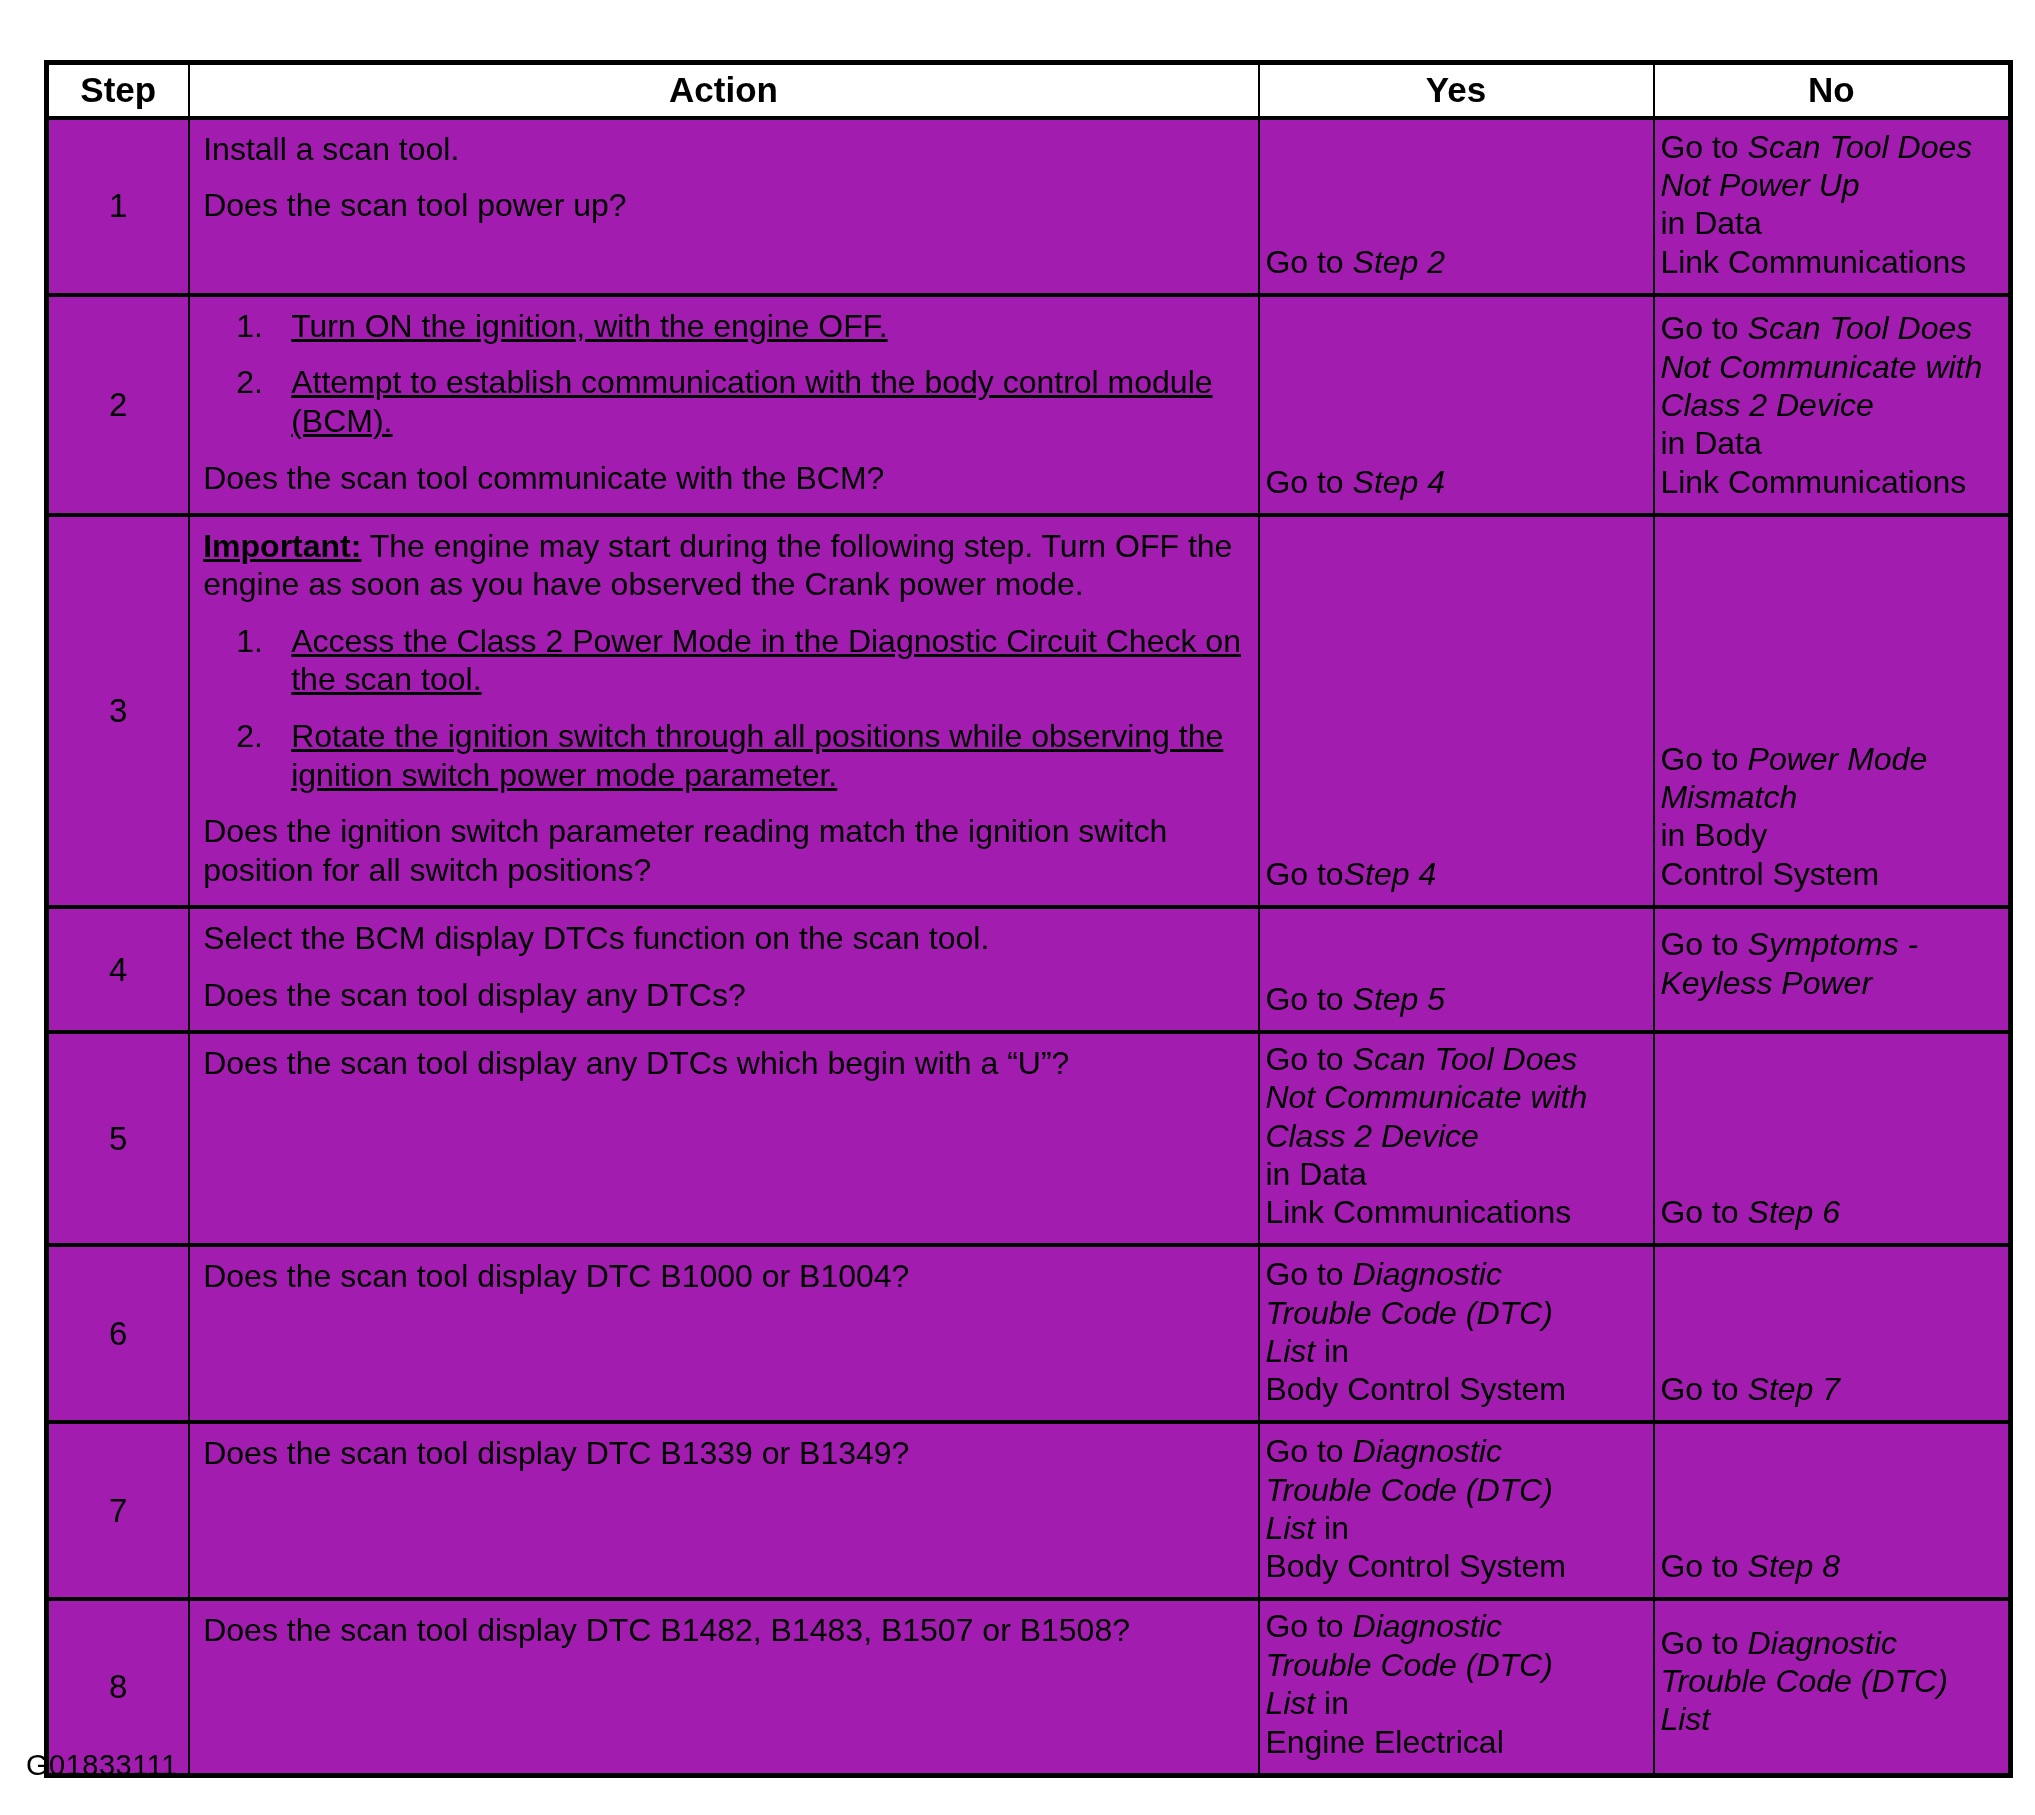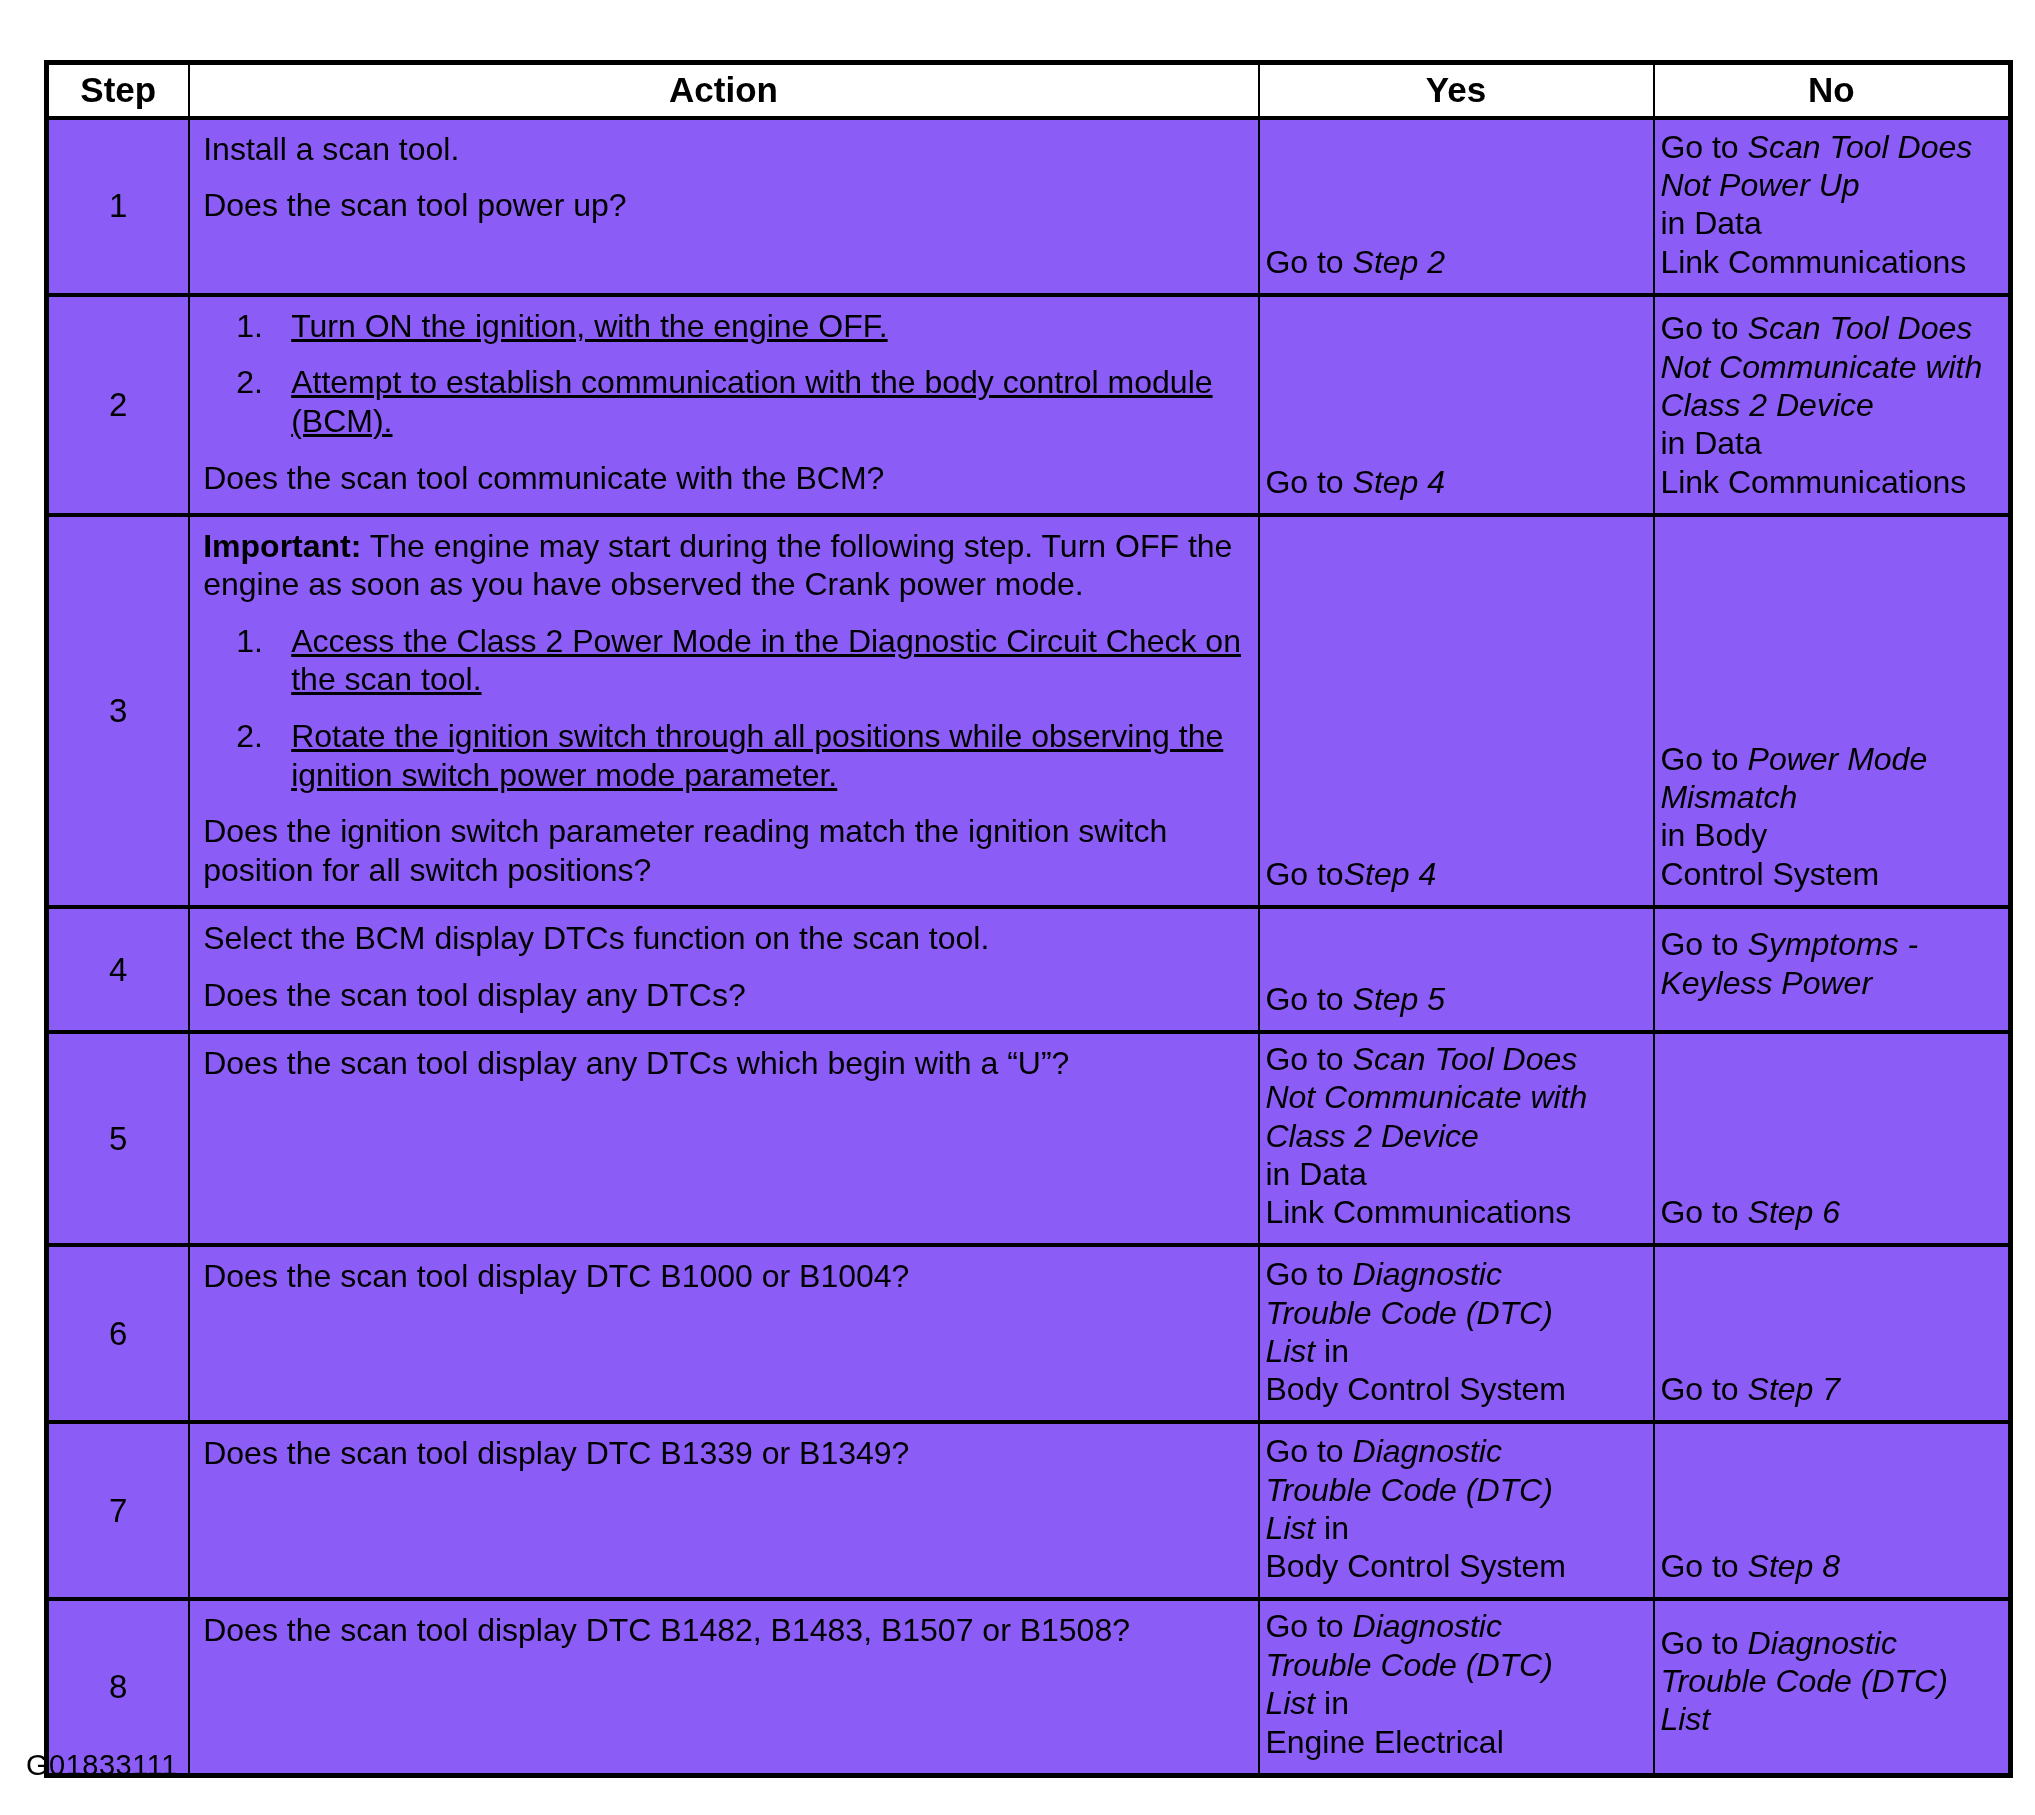--- a/index.html
+++ b/index.html
@@ -23,21 +23,21 @@
   col.c-yes { width:395px; }
   col.c-no { width:357px; }
 
   th {
     border:2.9px solid #000; border-bottom-width:4.9px;
     font-size:35px; font-weight:bold; text-align:center;
     padding:4.9px 0 5.9px 0; background:#fff;
   }
   td {
     border:2.9px solid #000; border-top-width:4.9px;
-    font-size:32px; line-height:1.2; background:#8b5cf6;
+    font-size:32px; line-height:1.2; background:#a21caf;
   }
   td.step-col { text-align:center; vertical-align:middle; font-size:33px; }
   td.action-col { vertical-align:top; text-align:left; padding:9.8px 13.7px 9.8px 13.7px; }
   td.yes-col, td.no-col { vertical-align:bottom; padding:5.9px 5.9px 11.7px 5.9px; }
 
   
   tbody tr:nth-child(1) { height:177px; }
   tbody tr:nth-child(2) { height:207px; }
   tbody tr:nth-child(3) { height:390px; }
   tbody tr:nth-child(4) { height:125px; }
@@ -47,21 +47,21 @@
   tbody tr:nth-child(8) { height:172px; }
   
   tbody tr:nth-child(4) td.no-col, tbody tr:nth-child(8) td.no-col { vertical-align:middle; padding-bottom:17.6px; }
 
   .block { margin:0 0 18.5px 0; }
   .block:last-child { margin-bottom:5.9px; }
   .block.list { display:flex; padding-left:33px; }
   .marker { flex:0 0 55px; }
   .btext { flex:1 1 auto;text-decoration:underline; }
   .i { font-style:italic; }
-  .b { font-weight:bold; }
+  .b { font-weight:bold;text-decoration:underline; }
 
   .figure-code {
     position:absolute; left:26px; top:1749px;
     font-size:29px; letter-spacing:0.5px;
   }
 </style>
 </head>
 <body>
 
 <div class="sheet">

